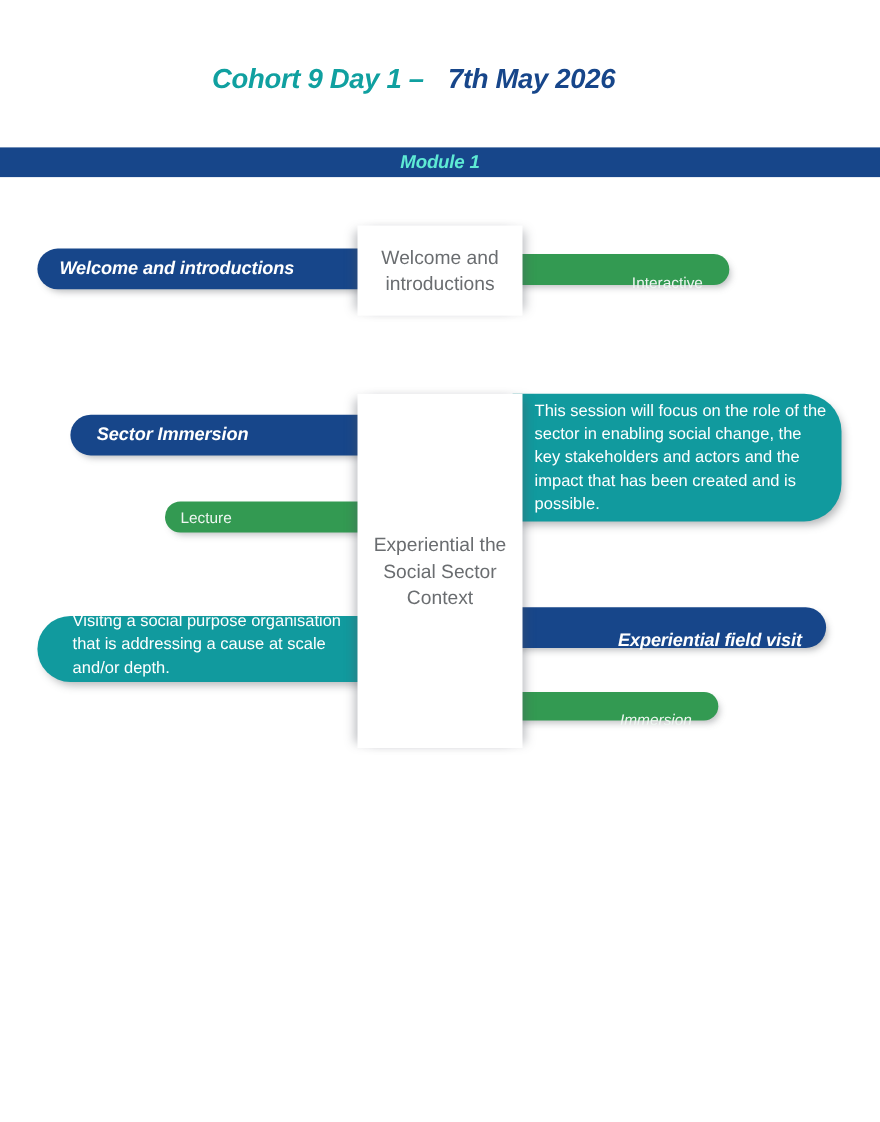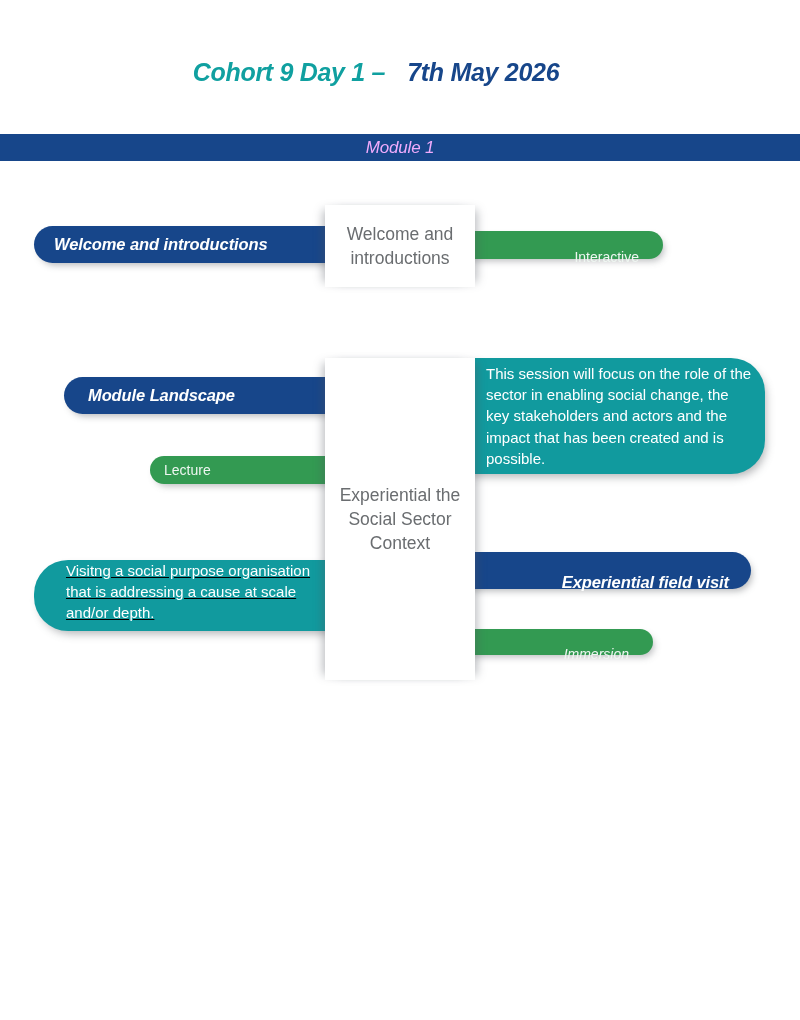--- a/index.html
+++ b/index.html
@@ -46,23 +46,23 @@
     left: 0;
     top: 134px;
     width: 800px;
     height: 27px;
     background: #17468a;
     display: flex;
     align-items: center;
     justify-content: center;
   }
   .module-band-label {
-    color: #f0abfc;
+    color: #5eead4;
     font-size: 17px;
-    font-weight: normal;
+    font-weight: bold;
     font-style: italic;
     letter-spacing: -0.2px;
   }
 
   
   .centre-col {
     position: absolute;
     left: 325px;
     width: 150px;
     background: #ffffff;
@@ -162,24 +162,23 @@
     padding: 0 14px 0 14px;
   }
   #box-sector-desc {
     left: 466px; top: 358px; width: 299px; height: 116px;
     padding: 12px 12px 12px 20px;
     align-items: center;
   }
 
   
   #box-field-desc {
-    left: 34px; top: 560px; width: 300px; height: 71px;
+    left: 34px; top: 560px; width: 300px; height: 60px;
     padding: 10px 20px 18px 32px;
     align-items: center;
-    text-decoration: underline;
   }
   #pill-field-visit {
     left: 466px; top: 552px; width: 285px; height: 37px;
     padding: 0 22px 0 20px;
   }
   #pill-immersion {
     left: 466px; top: 629px; width: 187px; height: 26px;
     padding: 0 24px 0 14px;
     font-style: italic;
   }
@@ -205,21 +204,21 @@
 
 <div class="bar bar-green round-right-sm" id="pill-interactive">
   <span class="bar-label txt-right">Interactive</span>
 </div>
 
 <div class="centre-col centre-col-2">
   <span class="centre-label">Experiential the Social Sector Context</span>
 </div>
 
 <div class="bar bar-navy round-left" id="pill-sector">
-  <span class="bar-label txt-left">Module Landscape</span>
+  <span class="bar-label txt-left">Sector Immersion</span>
 </div>
 
 <div class="bar bar-green round-left-sm" id="pill-lecture">
   <span class="bar-label txt-left">Lecture</span>
 </div>
 
 <div class="bar bar-teal box-round-right" id="box-sector-desc">
   <span class="bar-label txt-left">This session will focus on the role of the sector in enabling social change, the key stakeholders and actors and the impact that has been created and is possible.</span>
 </div>
 

